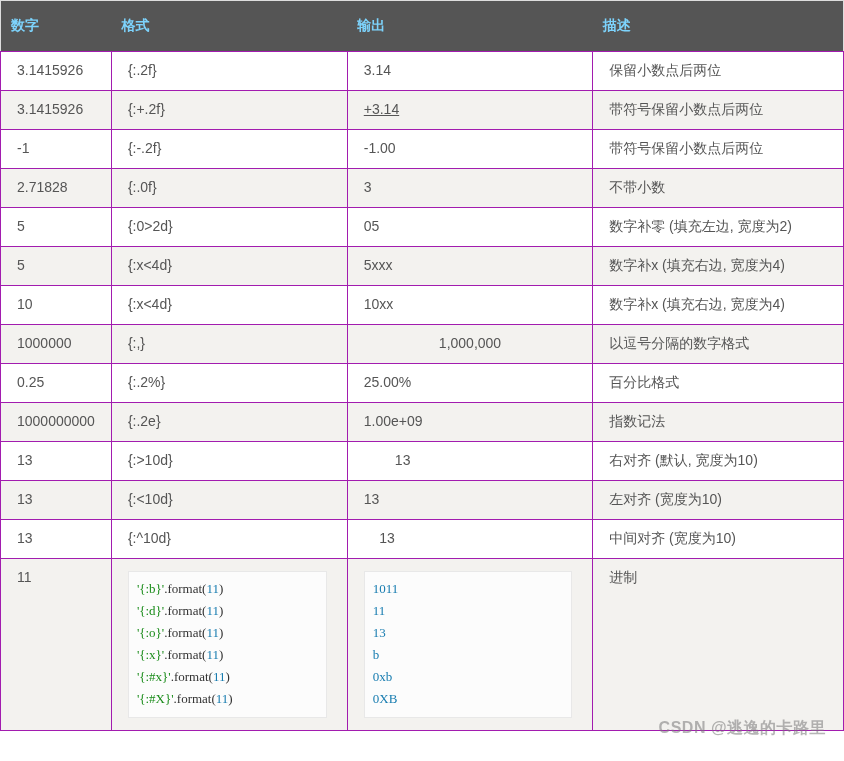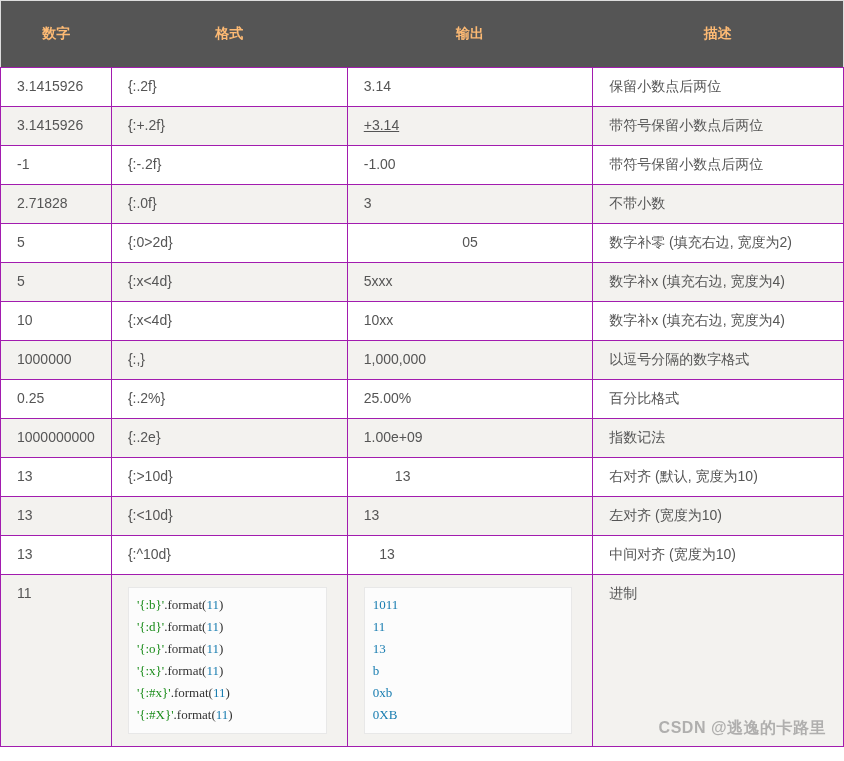--- a/index.html
+++ b/index.html
@@ -10,24 +10,24 @@
     background: #fff;
     width: 844px;
   }
   table {
     width: 100%;
     border-collapse: collapse;
     border: 1px solid #ddd;
   }
   thead th {
     background: #555;
-    color: #fdba74;
+    color: #7dd3fc;
     font-weight: 600;
-    text-align: center;
-    padding: 24px 10px;
+    text-align: left;
+    padding: 16px 10px;
     font-size: 14px;
   }
   tbody td {
     padding: 10px 16px;
     border: 1px solid #a21caf;
     vertical-align: top;
   }
   tbody tr:nth-child(even) td { background: #f3f2ef; }
   tbody tr:nth-child(odd) td  { background: #fff; }
   .col-num   { width: 96px; }
@@ -98,39 +98,39 @@
       </tr>
       <tr>
         <td>2.71828</td>
         <td>{:.0f}</td>
         <td style="white-space: pre;">3</td>
         <td>不带小数</td>
       </tr>
       <tr>
         <td>5</td>
         <td>{:0&gt;2d}</td>
-        <td style="white-space: pre; text-align: center;">05</td>
-        <td>数字补零 (填充右边, 宽度为2)</td>
+        <td style="white-space: pre;">05</td>
+        <td>数字补零 (填充左边, 宽度为2)</td>
       </tr>
       <tr>
         <td>5</td>
         <td>{:x&lt;4d}</td>
         <td style="white-space: pre;">5xxx</td>
         <td>数字补x (填充右边, 宽度为4)</td>
       </tr>
       <tr>
         <td>10</td>
         <td>{:x&lt;4d}</td>
         <td style="white-space: pre;">10xx</td>
         <td>数字补x (填充右边, 宽度为4)</td>
       </tr>
       <tr>
         <td>1000000</td>
         <td>{:,}</td>
-        <td style="white-space: pre;">1,000,000</td>
+        <td style="white-space: pre; text-align: center;">1,000,000</td>
         <td>以逗号分隔的数字格式</td>
       </tr>
       <tr>
         <td>0.25</td>
         <td>{:.2%}</td>
         <td style="white-space: pre;">25.00%</td>
         <td>百分比格式</td>
       </tr>
       <tr>
         <td>1000000000</td>

